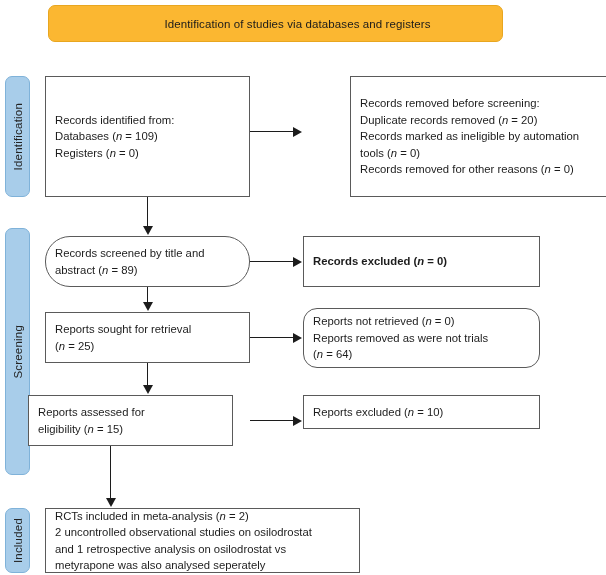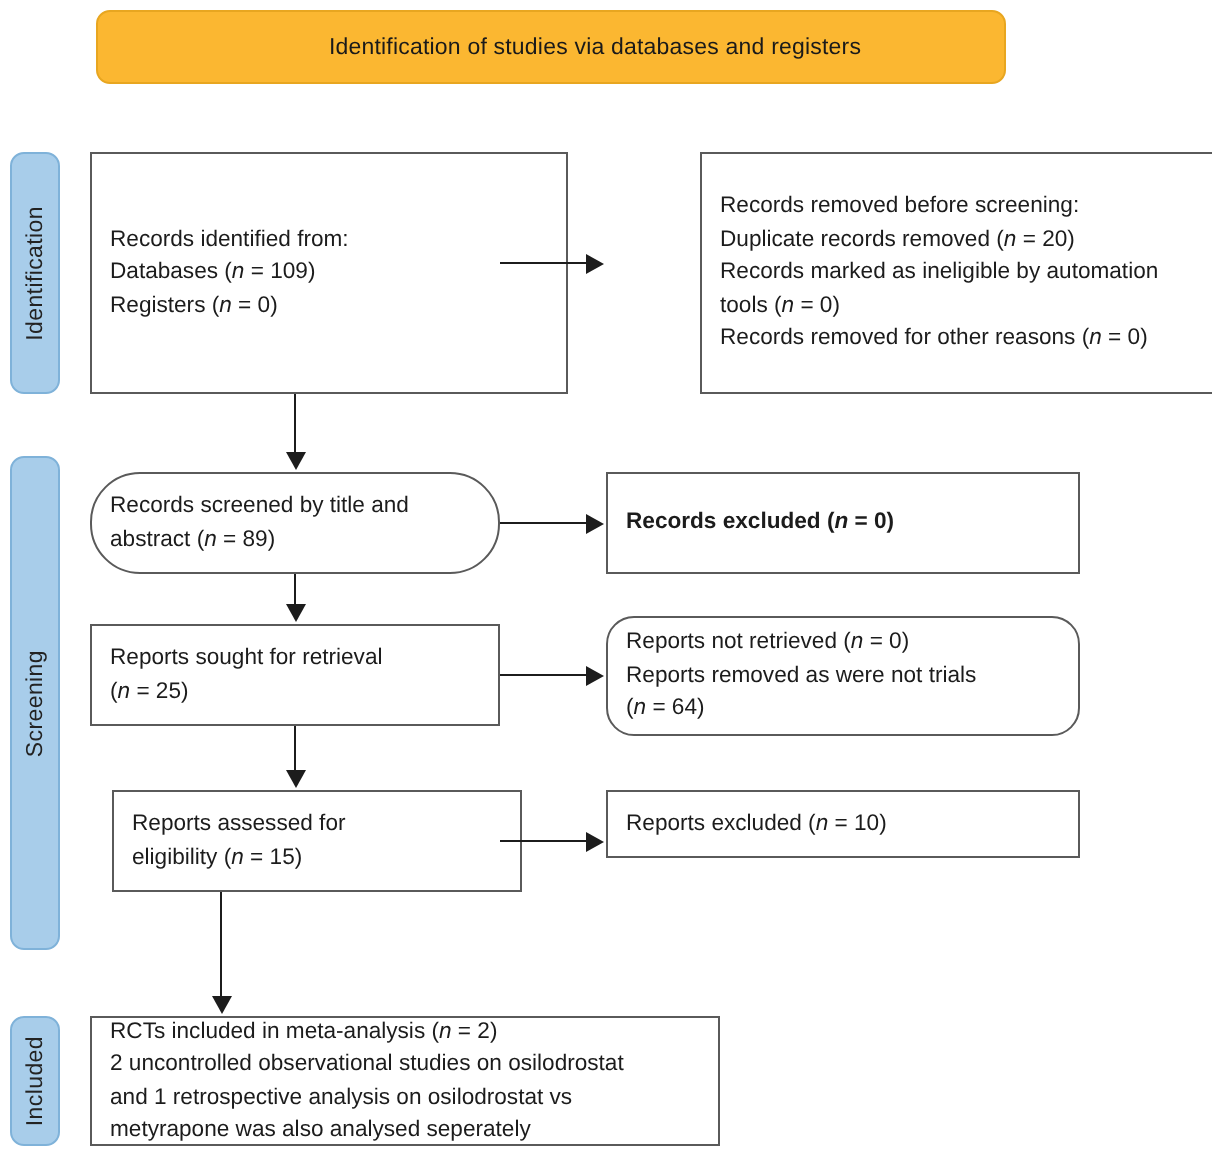--- a/index.html
+++ b/index.html
@@ -82,24 +82,24 @@
   }
   .box-text {
     font-size: 11.3px;
     line-height: 16.5px;
     color: #1c1c1c;
     white-space: pre-line;
   }
   .box-text i { font-style: italic; }
 
   
-  #box-identified      { left: 45px;  top: 76px;  width: 239px; height: 121px; }
+  #box-identified      { left: 45px;  top: 76px;  width: 205px; height: 121px; }
   #box-screened        { left: 45px;  top: 236px; width: 205px; height: 51px; border-radius: 25px;  }
   #box-sought          { left: 45px;  top: 312px; width: 205px; height: 51px;  }
-  #box-assessed        { left: 56px;  top: 395px; width: 205px; height: 51px;  }
+  #box-assessed        { left: 28px;  top: 395px; width: 205px; height: 51px;  }
   #box-included        { left: 45px;  top: 508px; width: 315px; height: 65px;  }
 
   
   #box-removed         { left: 303px; top: 76px;  width: 301px; height: 121px; margin-left: 47px; }
   #box-records-excl    { left: 303px; top: 236px; width: 237px; height: 51px; font-weight: bold;  }
   #box-not-retrieved   { left: 303px; top: 308px; width: 237px; height: 60px; border-radius: 14px;  }
   #box-reports-excl    { left: 303px; top: 395px; width: 237px; height: 34px;  }
 
   
   .conn {

